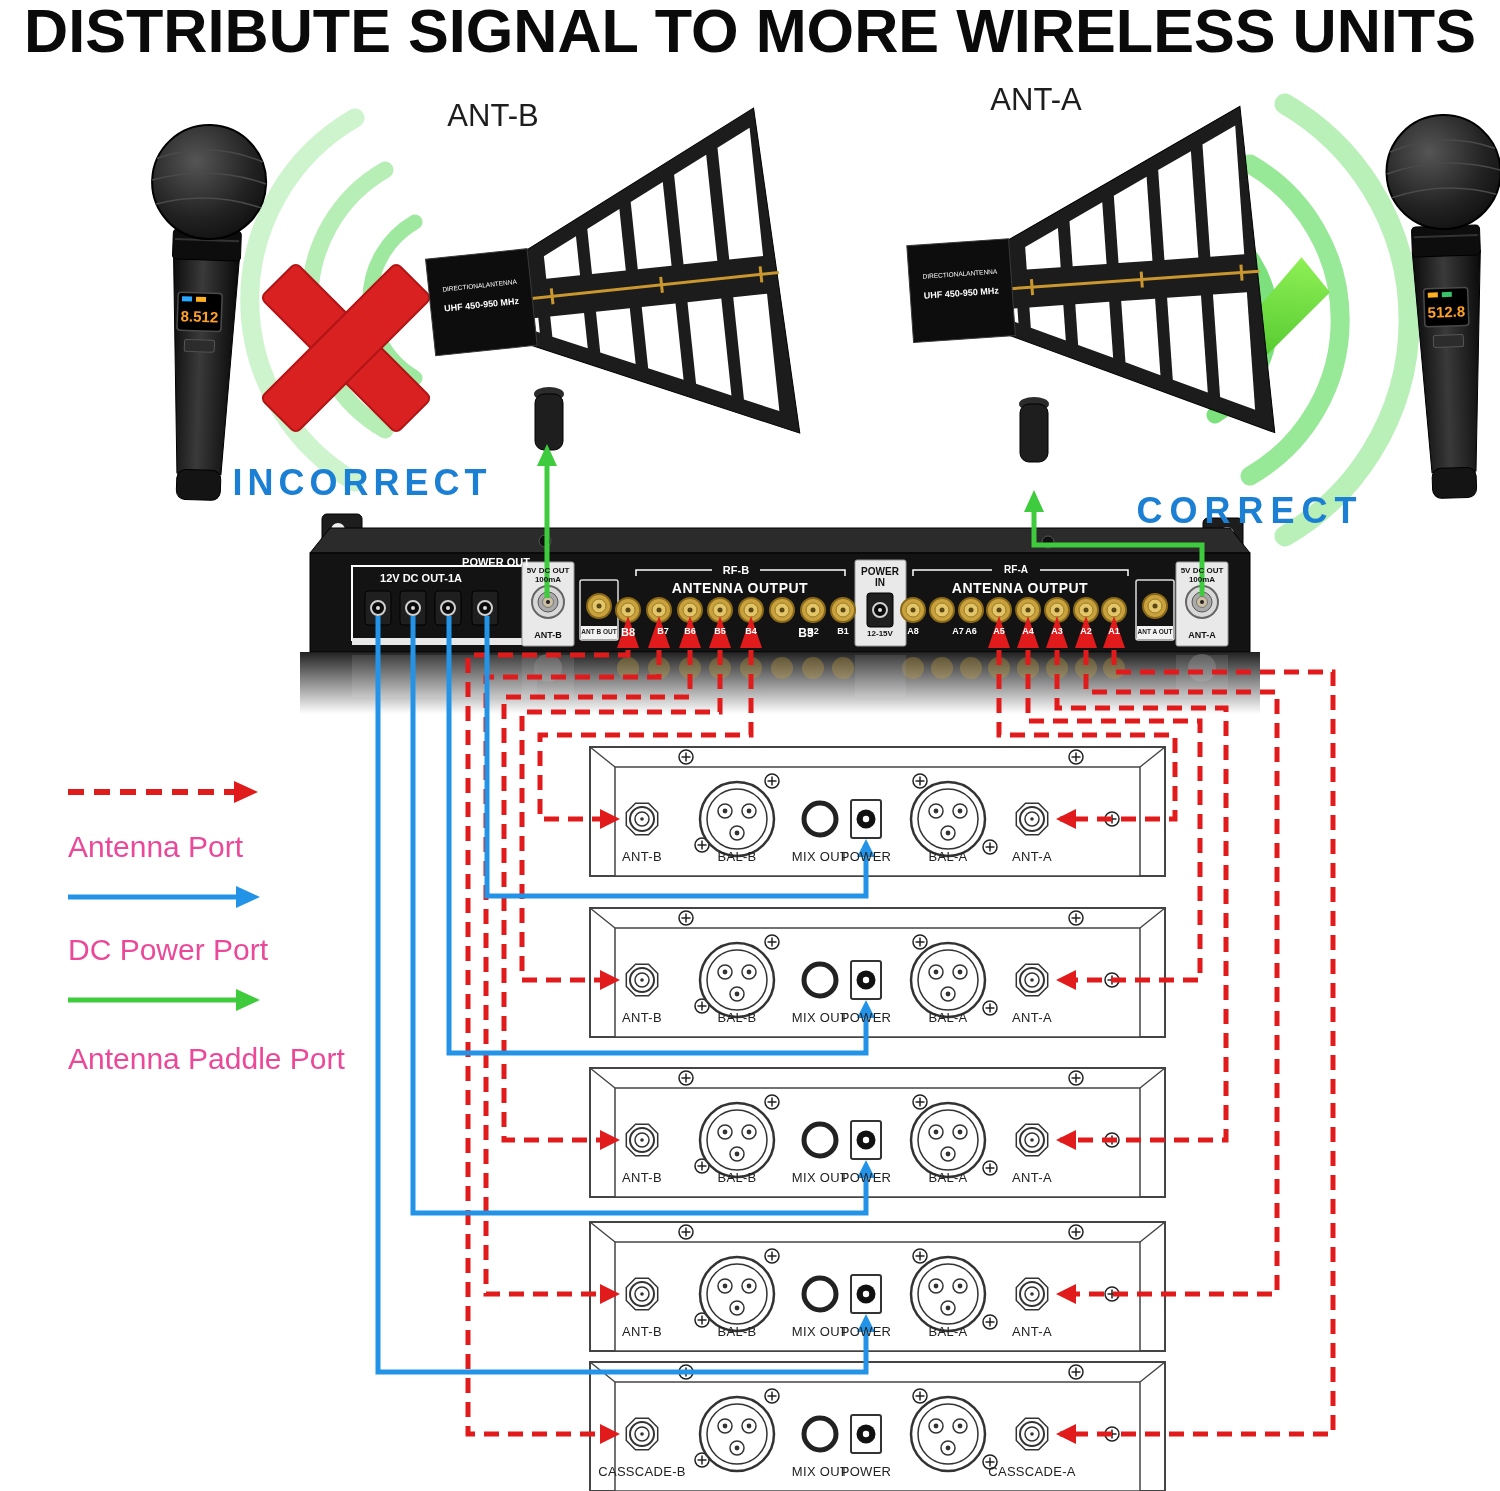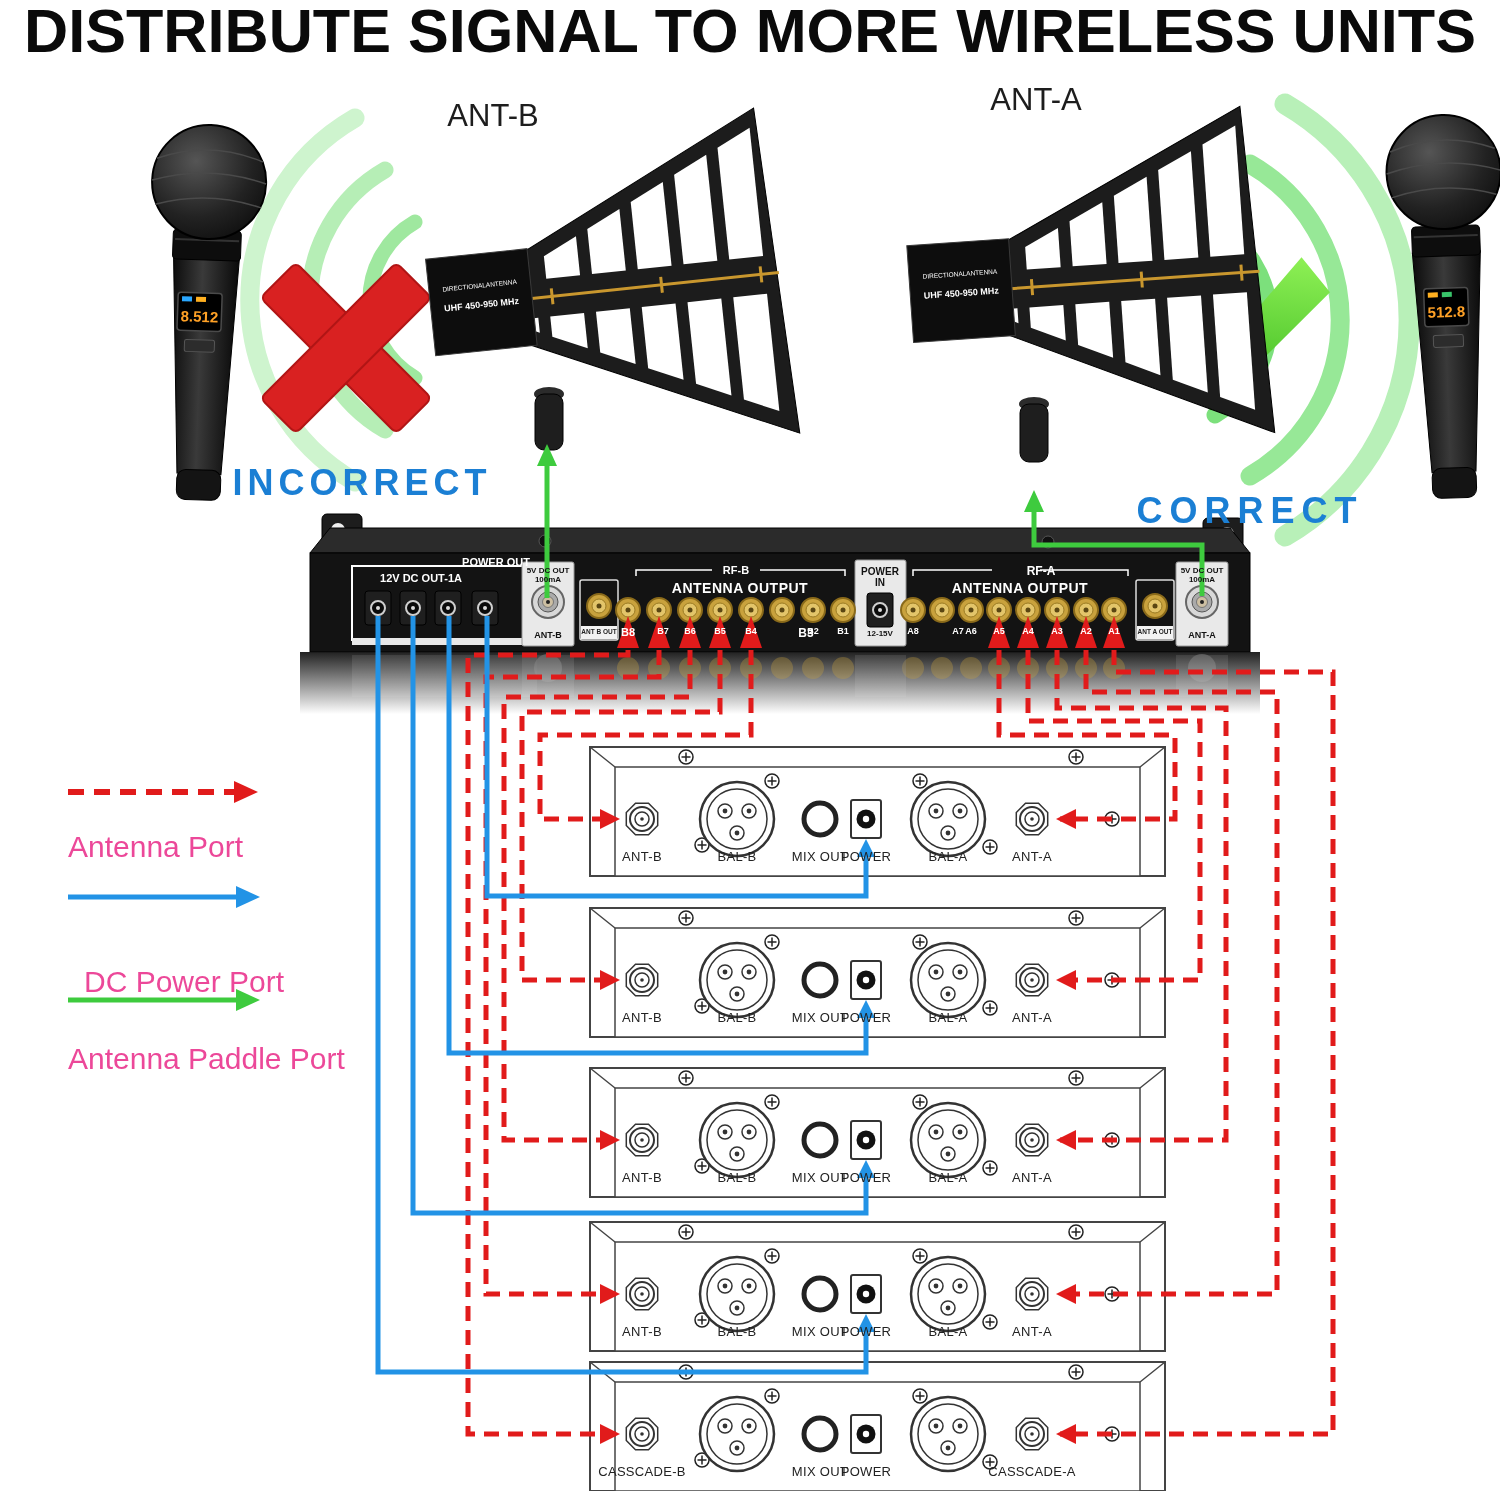--- a/index.html
+++ b/index.html
@@ -611,35 +611,35 @@
       <polygon points="260,1000 236,989 236,1011" fill="#3ecb3e"></polygon>
     </g>
   </svg>
 
   <div class="lbl scene-lbl" style="left:493px;top:98px;">ANT-B</div>
   <div class="lbl scene-lbl" style="left:1036px;top:82px;">ANT-A</div>
   <div class="lbl callout" style="left:362px;top:462px;font-size:36px;letter-spacing:5px;">INCORRECT</div>
   <div class="lbl callout" style="left:1250px;top:490px;font-size:36px;letter-spacing:7px;">CORRECT</div>
 
   <div class="abs legend-txt" style="left:68px;top:830px;">Antenna Port</div>
-  <div class="abs legend-txt" style="left:84px;top:933px;margin-top:32px;">DC Power Port</div>
+  <div class="abs legend-txt" style="left:68px;top:933px;">DC Power Port</div>
   <div class="abs legend-txt" style="left:68px;top:1042px;">Antenna Paddle Port</div>
 
   <div class="lbl rack-lbl" style="left:421px;top:572px;font-size:11px;">12V DC OUT-1A</div>
   <div class="lbl rack-lbl" style="left:496px;top:556px;font-size:11px;">POWER OUT</div>
   <div class="lbl panel-lbl" style="left:548px;top:566px;font-size:8px;">5V DC OUT</div>
   <div class="lbl panel-lbl" style="left:548px;top:575px;font-size:8px;">100mA</div>
   <div class="lbl panel-lbl" style="left:548px;top:630px;font-size:9px;">ANT-B</div>
   <div class="lbl" style="left:599px;top:628px;font-size:6.5px;color:#222;font-weight:bold;">ANT B OUT</div>
   <div class="lbl rack-lbl" style="left:736px;top:564px;font-size:11px;">RF-B</div>
   <div class="lbl rack-lbl" style="left:740px;top:580px;font-size:14px;letter-spacing:.5px;">ANTENNA OUTPUT</div>
   <div class="lbl panel-lbl" style="left:880px;top:566px;font-size:10px;">POWER</div>
   <div class="lbl panel-lbl" style="left:880px;top:577px;font-size:10px;">IN</div>
   <div class="lbl panel-lbl" style="left:880px;top:629px;font-size:8px;">12-15V</div>
-  <div class="lbl rack-lbl" style="left:1016px;top:564px;font-size:12px;margin-left:25px;">RF-A</div>
+  <div class="lbl rack-lbl" style="left:1016px;top:564px;font-size:10px;">RF-A</div>
   <div class="lbl rack-lbl" style="left:1020px;top:580px;font-size:14px;letter-spacing:.5px;">ANTENNA OUTPUT</div>
   <div class="lbl" style="left:1155px;top:628px;font-size:6.5px;color:#222;font-weight:bold;">ANT A OUT</div>
   <div class="lbl panel-lbl" style="left:1202px;top:566px;font-size:8px;">5V DC OUT</div>
   <div class="lbl panel-lbl" style="left:1202px;top:575px;font-size:8px;">100mA</div>
   <div class="lbl panel-lbl" style="left:1202px;top:630px;font-size:9px;">ANT-A</div>
 
   <div id="genLabels">
       <div class="lbl rack-lbl" style="left:628px;top:626px;font-size:11px;">B8</div>
       <div class="lbl rack-lbl" style="left:659px;top:626px;font-size:9px;padding-left:8px;">B7</div>
       <div class="lbl rack-lbl" style="left:690px;top:626px;font-size:9px;">B6</div>

